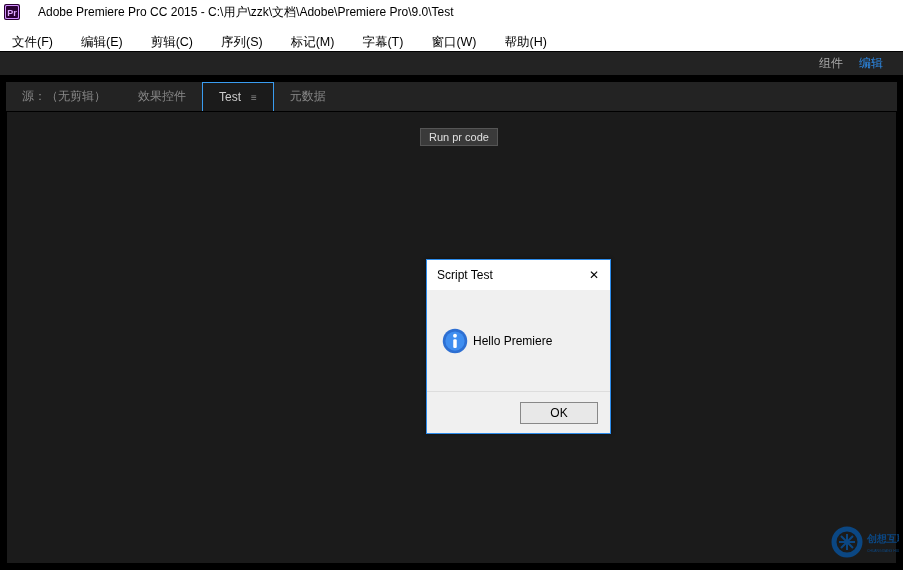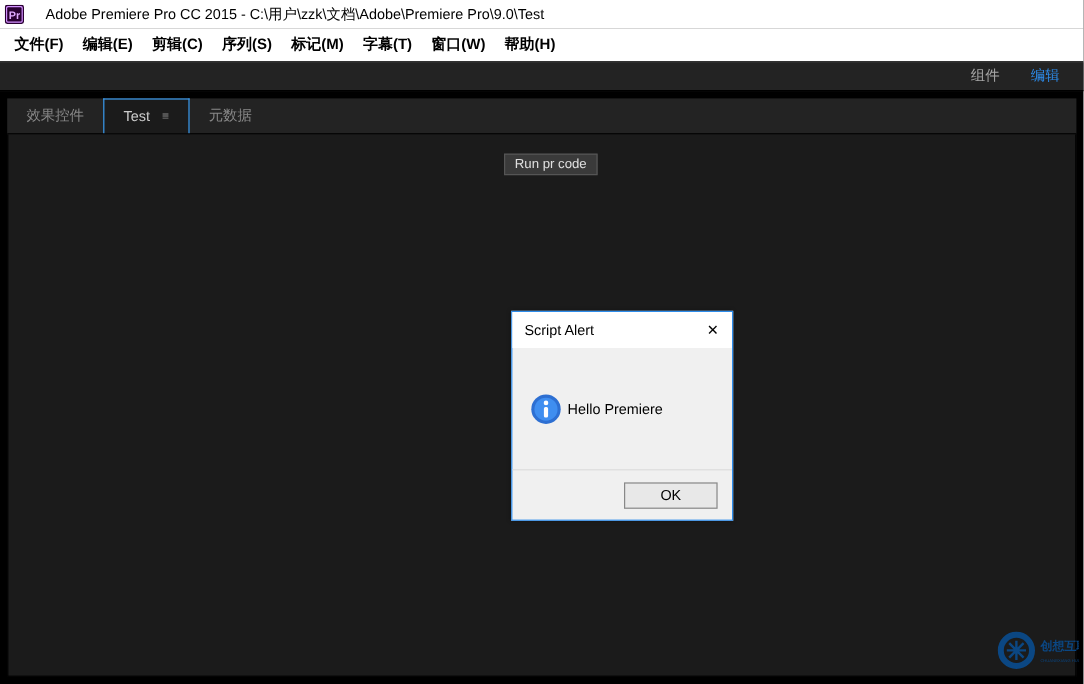--- a/index.html
+++ b/index.html
@@ -4,24 +4,24 @@
 <style>
 * { margin: 0; padding: 0; box-sizing: border-box; font-family: "Microsoft YaHei", "Segoe UI", sans-serif; }
 html, body { width: 903px; height: 570px; overflow: hidden; background: #fff; }
 
 .window { width: 903px; height: 570px; position: relative; background: #000; }
 
 .title-bar { height: 24px; background: #fff; display: flex; align-items: center; padding-left: 4px; gap: 18px; font-size: 12px; color: #000; }
 .app-icon { width: 16px; height: 16px; display: flex; align-items: center; justify-content: center; }
 .app-icon svg { width: 16px; height: 16px; }
 
-.menu-bar { height: 28px; background: #fff; display: flex; align-items: center; padding-left: 12px; gap: 16px; border-bottom: 1px solid #000; font-size: 12.5px; font-weight: bold; }
+.menu-bar { height: 28px; background: #fff; display: flex; align-items: flex-end; padding-left: 12px; gap: 28px; border-bottom: 1px solid #000; font-size: 12.5px; }
 .menu-bar span { cursor: default; }
 
-.topbar { height: 24px; background: #232323; border-bottom: 1px solid #000; display: flex; justify-content: flex-end; align-items: center; padding-right: 20px; gap: 26px; font-size: 12px; }
+.topbar { height: 24px; background: #232323; border-bottom: 1px solid #000; display: flex; justify-content: flex-end; align-items: center; padding-right: 20px; gap: 16px; font-size: 12px; }
 .topbar-item { color: #a8a8a8; }
 .topbar-item.active { color: #2d8ceb; }
 
 .panel-tabs { height: 30px; background: #232323; display: flex; align-items: stretch; font-size: 12px; color: #888; border-bottom: 1px solid #000; margin: 0 6px; margin-top: 6px; }
 .panel-tabs .tab { display: flex; align-items: center; padding: 0 16px; cursor: default; position: relative; }
 .panel-tabs .tab.active { background: #1b1b1b; color: #ccc; border: 1px solid #3a9cf0; border-bottom: none; }
 .panel-tabs .tab .hamb { margin-left: 10px; font-size: 10px; color: #888; }
 
 .panel-body { position: absolute; left: 6px; right: 6px; top: 112px; bottom: 6px; background: #1b1b1b; border-left: 1px solid #000; border-right: 1px solid #000; border-bottom: 1px solid #000; }
 
@@ -66,38 +66,41 @@
     <span>帮助(H)</span>
   </div>
 
   <div class="topbar">
     <span class="topbar-item">组件</span>
     <span class="topbar-item active">编辑</span>
   </div>
 
   <div class="panel-tabs">
     <div class="tab">
+        <span>源：（无剪辑）</span>
+      </div>
+    <div class="tab">
         <span>效果控件</span>
       </div>
     <div class="tab active">
       <span>Test</span>
       <span class="hamb">≡</span>
     </div>
     <div class="tab">
         <span>元数据</span>
       </div>
   </div>
 
   <div class="panel-body"></div>
 
   <button class="run-btn">Run pr code</button>
 
   <div class="dialog">
     <div class="dialog-title">
-      <span>Script Alert</span>
+      <span>Script Test</span>
       <span class="close">✕</span>
     </div>
     <div class="dialog-body">
       <span class="info-icon">
         <svg viewBox="0 0 32 32">
             <circle cx="16" cy="16" r="14" fill="#2d6fd2"></circle>
             <circle cx="16" cy="16" r="11" fill="#3f8ef0"></circle>
             <circle cx="16" cy="10" r="2.2" fill="#fff"></circle>
             <rect x="14" y="14" width="4" height="10" rx="1.5" fill="#fff"></rect>
           </svg>

